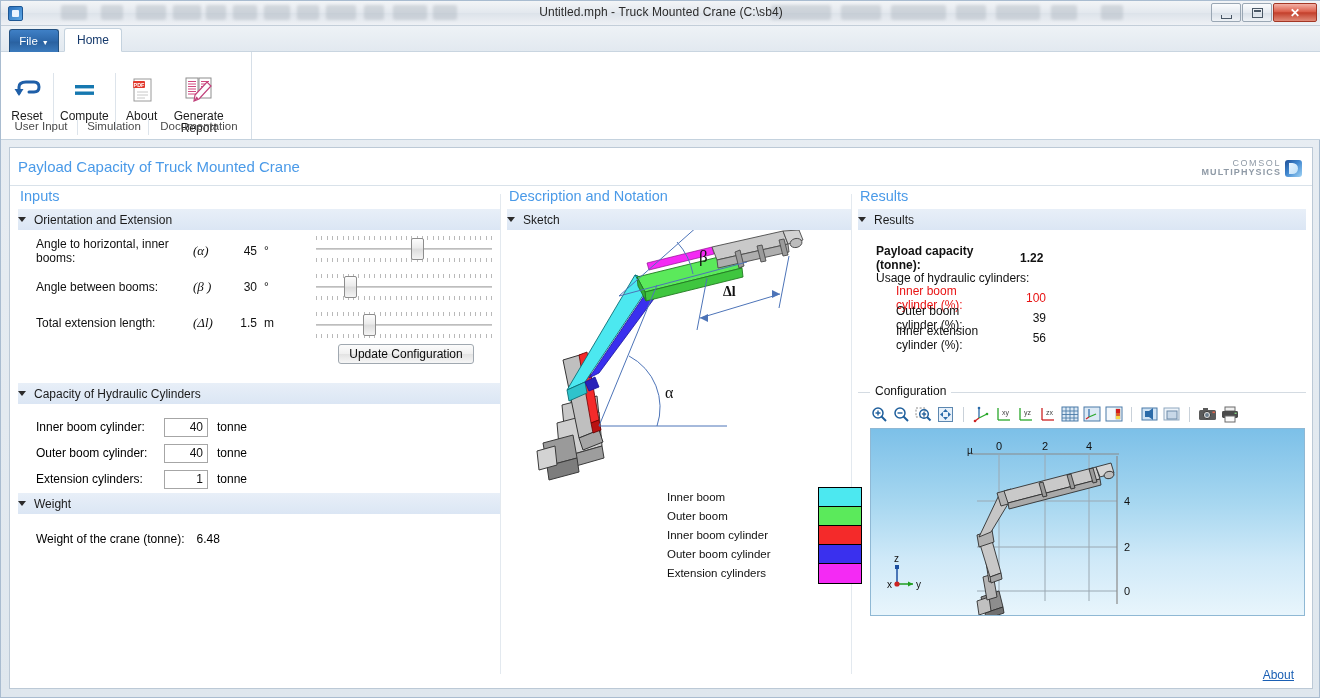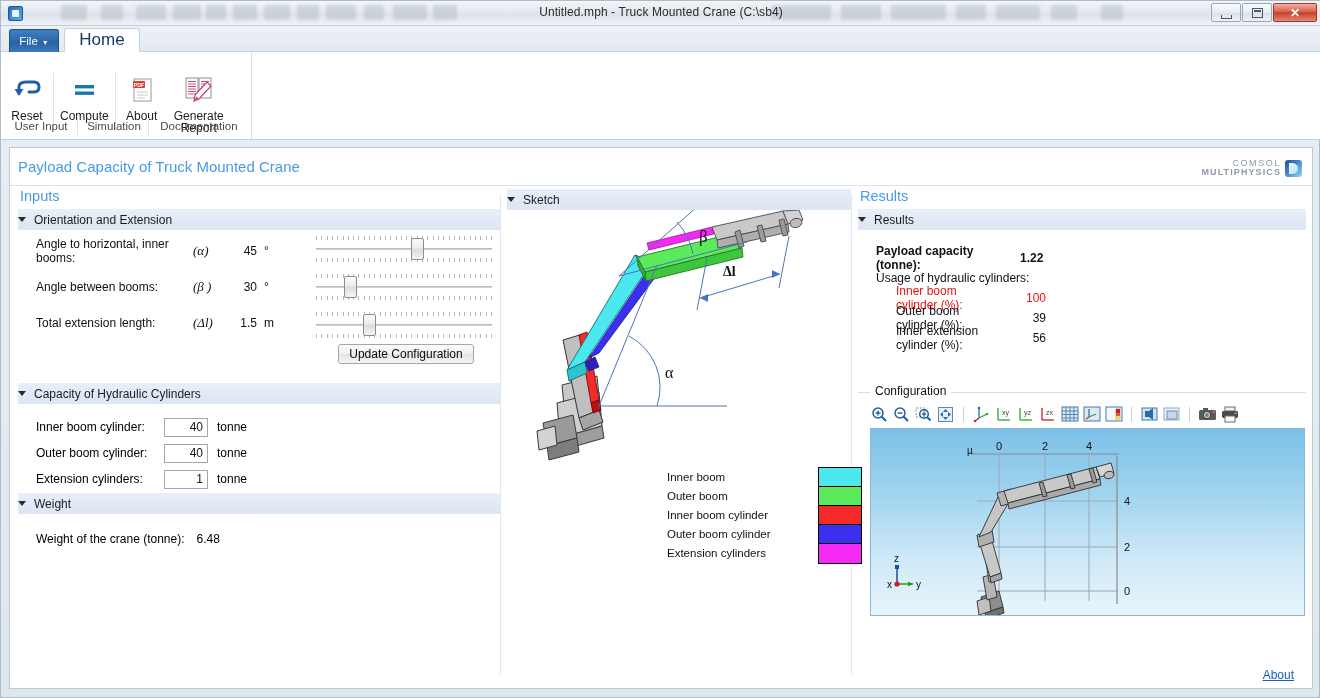--- a/index.html
+++ b/index.html
@@ -70,26 +70,26 @@
     position:absolute; left:8px; top:3px; width:50px; height:23px;
     background:linear-gradient(180deg,#3f80c6 0%,#2c66a8 52%,#29609f 53%,#3b7abd 100%);
     border:1px solid #23507f; border-bottom:none;
     border-radius:3px 3px 0 0;
     color:#fff; font-size:11.5px;
     display:flex; align-items:center; justify-content:center; gap:4px;
     cursor:default;
   }
   .file-tab .caret { font-size:7px; position:relative; top:1px; }
   .home-tab {
-    position:absolute; left:63px; top:2px; width:76px; height:24px;
+    position:absolute; left:63px; top:2px; width:58px; height:24px;
     background:#ffffff;
     border:1px solid #c4d2de; border-bottom:1px solid #fff;
     border-radius:3px 3px 0 0;
     display:flex; align-items:center; justify-content:center;
-    font-size:17px; color:#15396b;
+    font-size:12px; color:#15396b;
   }
   .ribbon {
     position:absolute; left:0; top:51px; width:1320px; height:88px;
     background:#ffffff;
     border-bottom:1px solid #c4d2de;
   }
   .rb-body {
     position:absolute; left:0; top:0; width:251px; height:87px;
     border-right:1px solid #d6dfe8;
   }
@@ -482,20 +482,21 @@
       </div>
       <div class="section-body" style="padding-top:12px;">
         <div class="row2">
           <span style="padding-left:18px;">Weight of the crane (tonne):</span>
           <span style="padding-left:12px;">6.48</span>
         </div>
       </div>
     </div>
 
     <div class="col col-desc">
+      <div class="col-head">Description and Notation</div>
 
       <div class="section-bar">
         <span class="tri"></span>
         <span>Sketch</span>
       </div>
 
       <div class="sketch-area">
         <svg width="344" height="400" viewBox="0 0 344 400">
 
           <g stroke="#3a3a3a" stroke-width="1">

